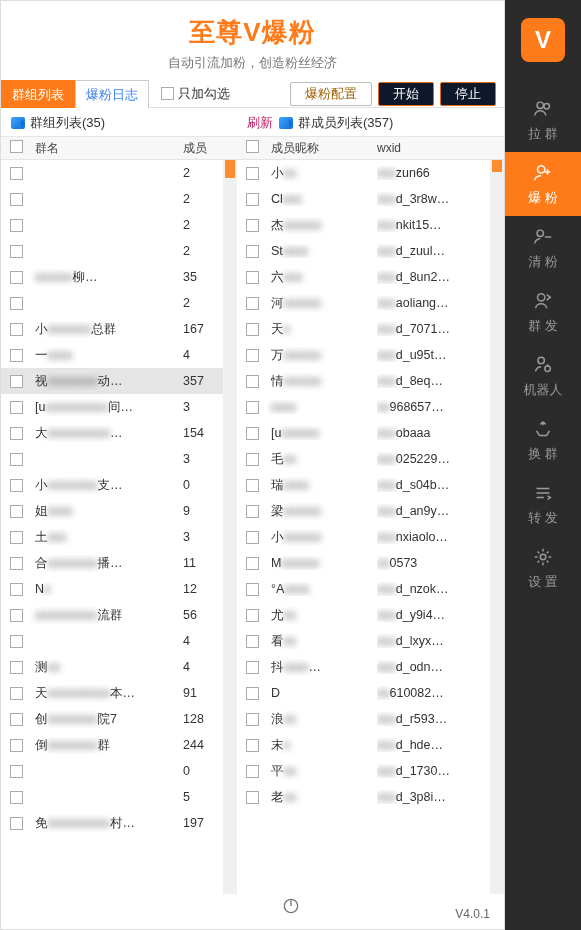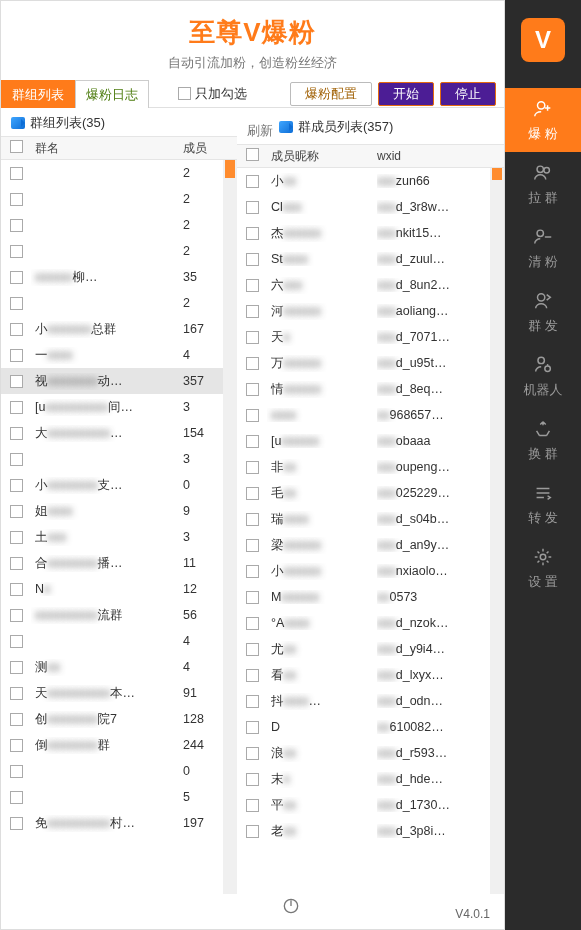--- a/index.html
+++ b/index.html
@@ -5,31 +5,31 @@
   * { box-sizing: border-box; margin: 0; padding: 0; }
   body { font-family: "Microsoft YaHei", Arial, sans-serif; font-size: 13px; background: #fff; width: 581px; height: 930px; overflow: hidden; display: flex; }
   .main { width: 505px; height: 930px; position: relative; border: 1px solid #ddd; }
   .sidebar { width: 76px; height: 930px; background: #2b2b2b; display: flex; flex-direction: column; align-items: center; }
   .header { text-align: center; padding: 14px 0 8px; }
   .title { color: #ff7b1a; font-size: 26px; font-weight: bold; letter-spacing: 1px; }
   .subtitle { color: #777; font-size: 13px; margin-top: 4px; }
   .toolbar { display: flex; align-items: center; background: #fff; height: 28px; border-bottom: 1px solid #e0e0e0; }
   .tab { height: 28px; line-height: 28px; padding: 0 10px; font-size: 13px; cursor: pointer; border: 1px solid #ccc; border-bottom: none; }
   .tab.active { background: #ff7b1a; color: #fff; border-color: #ff7b1a; }
-  .tab.inactive { background: #fff; color: #4d7c0f; }
-  .chk { display: flex; align-items: center; margin-left: 29px; color: #333; }
+  .tab.inactive { background: #fff; color: #3b82f6; }
+  .chk { display: flex; align-items: center; margin-left: 12px; color: #333; }
   .chk input { margin-right: 4px; }
-  .btn { height: 24px; line-height: 22px; padding: 0 14px; color: #fff; background: #4c1d95; border: 1px solid #e56a0f; margin-left: 6px; cursor: pointer; font-size: 13px; border-radius: 2px; }
+  .btn { height: 24px; line-height: 22px; padding: 0 14px; color: #fff; background: #0f172a; border: 1px solid #e56a0f; margin-left: 6px; cursor: pointer; font-size: 13px; border-radius: 2px; }
   .btn.ghost { background: #fff; color: #a16207; border-color: #bbb; }
   .columns { display: flex; height: 786px; }
   .pane { position: relative; display: flex; flex-direction: column; }
   .pane.left { width: 236px; }
   .pane.right { flex: 1; }
   .pane-head { display: flex; align-items: center; padding: 6px 8px 4px 10px; font-size: 13px; color: #333; }
-  .pane-head .refresh { color: #737373; margin-right: 6px; cursor: pointer; margin-top: 8px; }
+  .pane-head .refresh { color: #be185d; margin-right: 6px; cursor: pointer; }
   .tag-icon { width: 14px; height: 12px; background: linear-gradient(135deg,#3fa6ff,#0d6dd6); display: inline-block; margin-right: 5px; border-radius: 2px; position: relative; }
   .tag-icon::after { content: ""; position: absolute; right: -4px; top: 2px; border: 4px solid transparent; border-left-color: #0d6dd6; }
   .col-head { display: flex; background: #f7f7f7; border-top: 1px solid #e5e5e5; border-bottom: 1px solid #e5e5e5; height: 24px; align-items: center; font-size: 12px; color: #444; }
   .col-head .c0 { width: 30px; text-align: center; }
   .left .col-head .c1 { flex: 1; padding-left: 4px; }
   .left .col-head .c2 { width: 54px; text-align: left; }
   .right .col-head .c1 { width: 110px; padding-left: 4px; }
   .right .col-head .c2 { flex: 1; }
   .rows { flex: 1; overflow: hidden; position: relative; }
   .row { display: flex; align-items: center; height: 26px; font-size: 12.5px; color: #333; }
@@ -363,27 +363,20 @@
             <div class="c0">
               <input type="checkbox" class="cb" style="">
             </div>
     <div class="c1">[u<span class="blurtxt">xxxxxx</span></div>
     <div class="c2"><span class="blurtxt">xxx</span>obaaa</div>
           </div>
           <div class="row">
             <div class="c0">
               <input type="checkbox" class="cb" style="">
             </div>
-    <div class="c1">非<span class="blurtxt">xx</span></div>
-    <div class="c2"><span class="blurtxt">xxx</span>oupeng…</div>
-          </div>
-          <div class="row">
-            <div class="c0">
-              <input type="checkbox" class="cb" style="">
-            </div>
     <div class="c1">毛<span class="blurtxt">xx</span></div>
     <div class="c2"><span class="blurtxt">xxx</span>025229…</div>
           </div>
           <div class="row">
             <div class="c0">
               <input type="checkbox" class="cb" style="">
             </div>
     <div class="c1">瑞<span class="blurtxt">xxxx</span></div>
     <div class="c2"><span class="blurtxt">xxx</span>d_s04b…</div>
           </div>
@@ -477,39 +470,39 @@
       </div>
     </div>
   </div>
 
   <div class="footer">V4.0.1</div>
 </div>
 
 <div class="sidebar">
   <div class="logo">V</div>
   <div class="nav" id="nav">
+      <div class="nav-item">
+        <span class="nav-icon">
+          <svg width="22" height="22" viewBox="0 0 24 24">
+            <circle cx="9" cy="8" r="3.5"></circle>
+            <circle cx="16" cy="9" r="3"></circle>
+            <path d="M3 19c0-3 3-5 6-5s6 2 6 5"></path>
+          </svg>
+        </span>
+    <span>拉 群</span>
+      </div>
       <div class="nav-item active">
         <span class="nav-icon">
           <svg width="22" height="22" viewBox="0 0 24 24">
             <circle cx="10" cy="8" r="4"></circle>
             <path d="M3 20c0-3 3-5 7-5"></path>
             <path d="M17 8v6M14 11h6"></path>
           </svg>
         </span>
     <span>爆 粉</span>
-      </div>
-      <div class="nav-item">
-        <span class="nav-icon">
-          <svg width="22" height="22" viewBox="0 0 24 24">
-            <circle cx="9" cy="8" r="3.5"></circle>
-            <circle cx="16" cy="9" r="3"></circle>
-            <path d="M3 19c0-3 3-5 6-5s6 2 6 5"></path>
-          </svg>
-        </span>
-    <span>拉 群</span>
       </div>
       <div class="nav-item">
         <span class="nav-icon">
           <svg width="22" height="22" viewBox="0 0 24 24">
             <circle cx="9" cy="8" r="3.5"></circle>
             <path d="M3 19c0-3 3-5 6-5"></path>
             <path d="M14 12h7"></path>
           </svg>
         </span>
     <span>清 粉</span>

